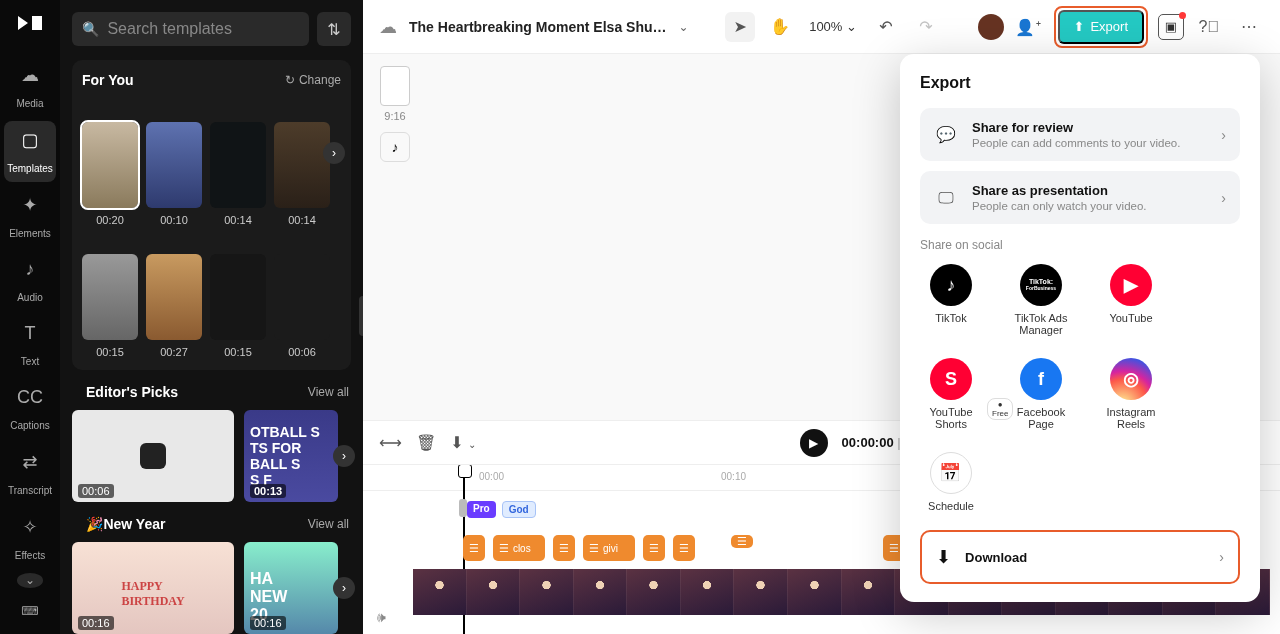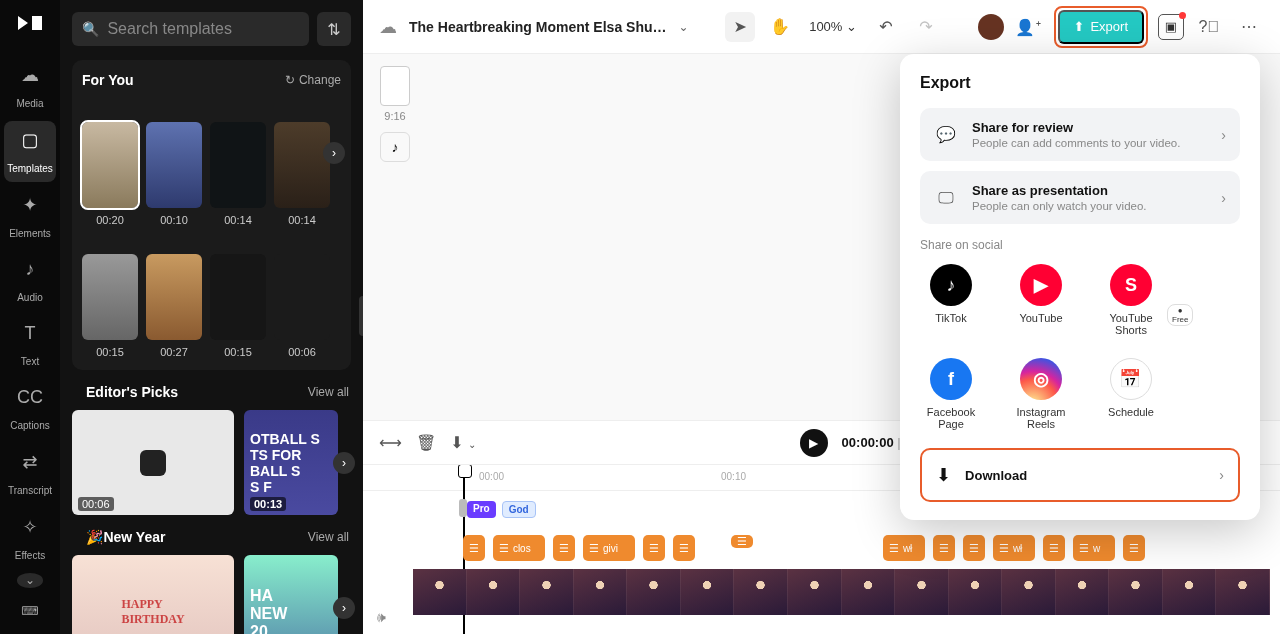--- a/index.html
+++ b/index.html
@@ -25,21 +25,21 @@
 .section-header { display:flex; justify-content:space-between; align-items:center; margin-bottom:10px;}
 .section-title { font-size:14px; font-weight:700; color:#fff;}
 .section-action { font-size:12px; color:#aaa; display:flex; align-items:center; gap:4px;}
 .thumb-grid { display:flex; gap:8px; position:relative;}
 .thumb-grid2 { display:flex; gap:8px; margin-top:8px; position:relative;}
 .thumb { width:56px; height:86px; background:#333; border-radius:6px; position:relative; background-size:cover; background-position:center;margin-top:24px;}
 .thumb.sel { outline:2px solid #fff;}
 .thumb-dur { position:absolute; bottom:-18px; left:50%; transform:translateX(-50%); font-size:11px; color:#ccc;}
 .scroll-arrow { position:absolute; right:-4px; top:50%; transform:translateY(-50%); width:22px; height:22px; border-radius:50%; background:#333; color:#fff; display:flex; align-items:center; justify-content:center; font-size:12px; z-index:3;}
 .row-thumbs { display:flex; gap:10px; position:relative;}
-.wide-thumb { width:162px; height:105px; border-radius:6px; background:#e8e8e8; position:relative; overflow:hidden;}
+.wide-thumb { width:162px; height:92px; border-radius:6px; background:#e8e8e8; position:relative; overflow:hidden;}
 .wide-thumb .app-badge{position:absolute; left:50%; top:50%; transform:translate(-50%,-50%); width:26px; height:26px; background:#222; border-radius:6px;}
 .wide-thumb .dur{position:absolute; bottom:4px; left:6px; font-size:11px; color:#fff; background:rgba(0,0,0,.6); padding:1px 4px; border-radius:3px;}
 .plain-header{display:flex; justify-content:space-between; align-items:center; margin:6px 2px 10px;}
 .plain-header h3{font-size:14px; font-weight:600; color:#fff;padding-left:12px;}
 .view-all{font-size:12px; color:#aaa;}
 .thumb.t1{background:linear-gradient(#c8b9a2,#8a7a5c);}
 .thumb.t2{background:linear-gradient(#5e72b0,#2e3a6e);}
 .thumb.t3{background:#101416;}
 .thumb.t4{background:linear-gradient(#4d3c2a,#2a2018);}
 .thumb.t5{background:linear-gradient(#999,#666);}
@@ -439,20 +439,24 @@
       <span class="sc-icon">🖵</span>
       <div class="sc-body">
         <div class="sc-title">Share as presentation</div>
         <div class="sc-sub">People can only watch your video.</div>
       </div>
       <span class="sc-chev">›</span>
     </div>
     <div class="social-label">Share on social</div>
     <div class="social-grid">
       <div class="social-item"><div class="social-circle sc-tiktok">♪</div><span>TikTok</span></div>
+      <div class="social-item"><div class="social-circle sc-tiktokads">
+            <span>TikTok:</span>
+            <span style="font-size:5px">ForBusiness</span>
+          </div><span>TikTok Ads Manager</span></div>
       <div class="social-item"><div class="social-circle sc-yt">▶</div><span>YouTube</span></div>
       <div class="social-item"><div class="social-circle sc-shorts">S</div><span>YouTube Shorts</span></div>
       <div class="social-item"><div class="social-circle sc-fb">f</div><span>Facebook Page</span></div>
       <div class="social-item"><div class="social-circle sc-ig">◎</div><span>Instagram Reels</span></div>
       <div class="social-item" style="position:relative"><span class="free-pill">● Free</span><div class="social-circle sc-sched">📅</div><span>Schedule</span></div>
     </div>
     <div class="download-card">
       <span class="dl-icon">⬇</span>
       <span class="dl-label">Download</span>
       <span class="sc-chev">›</span>

